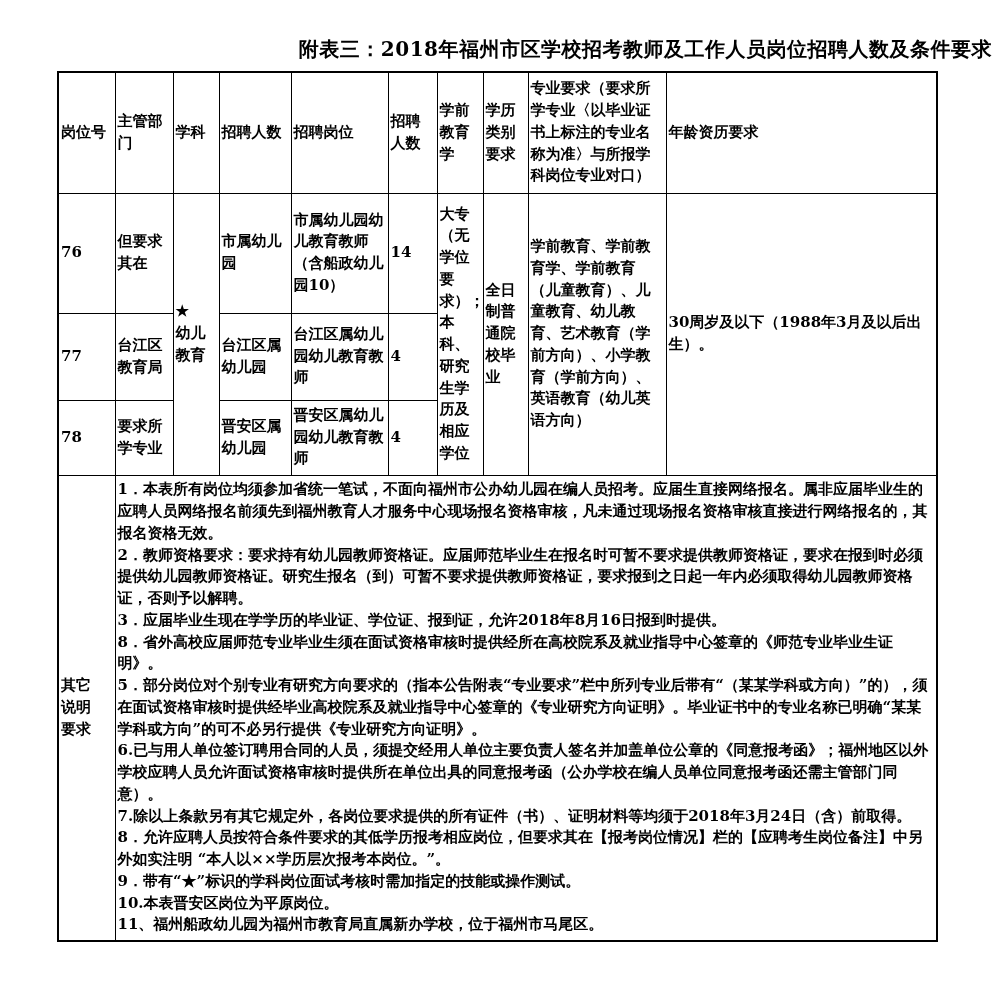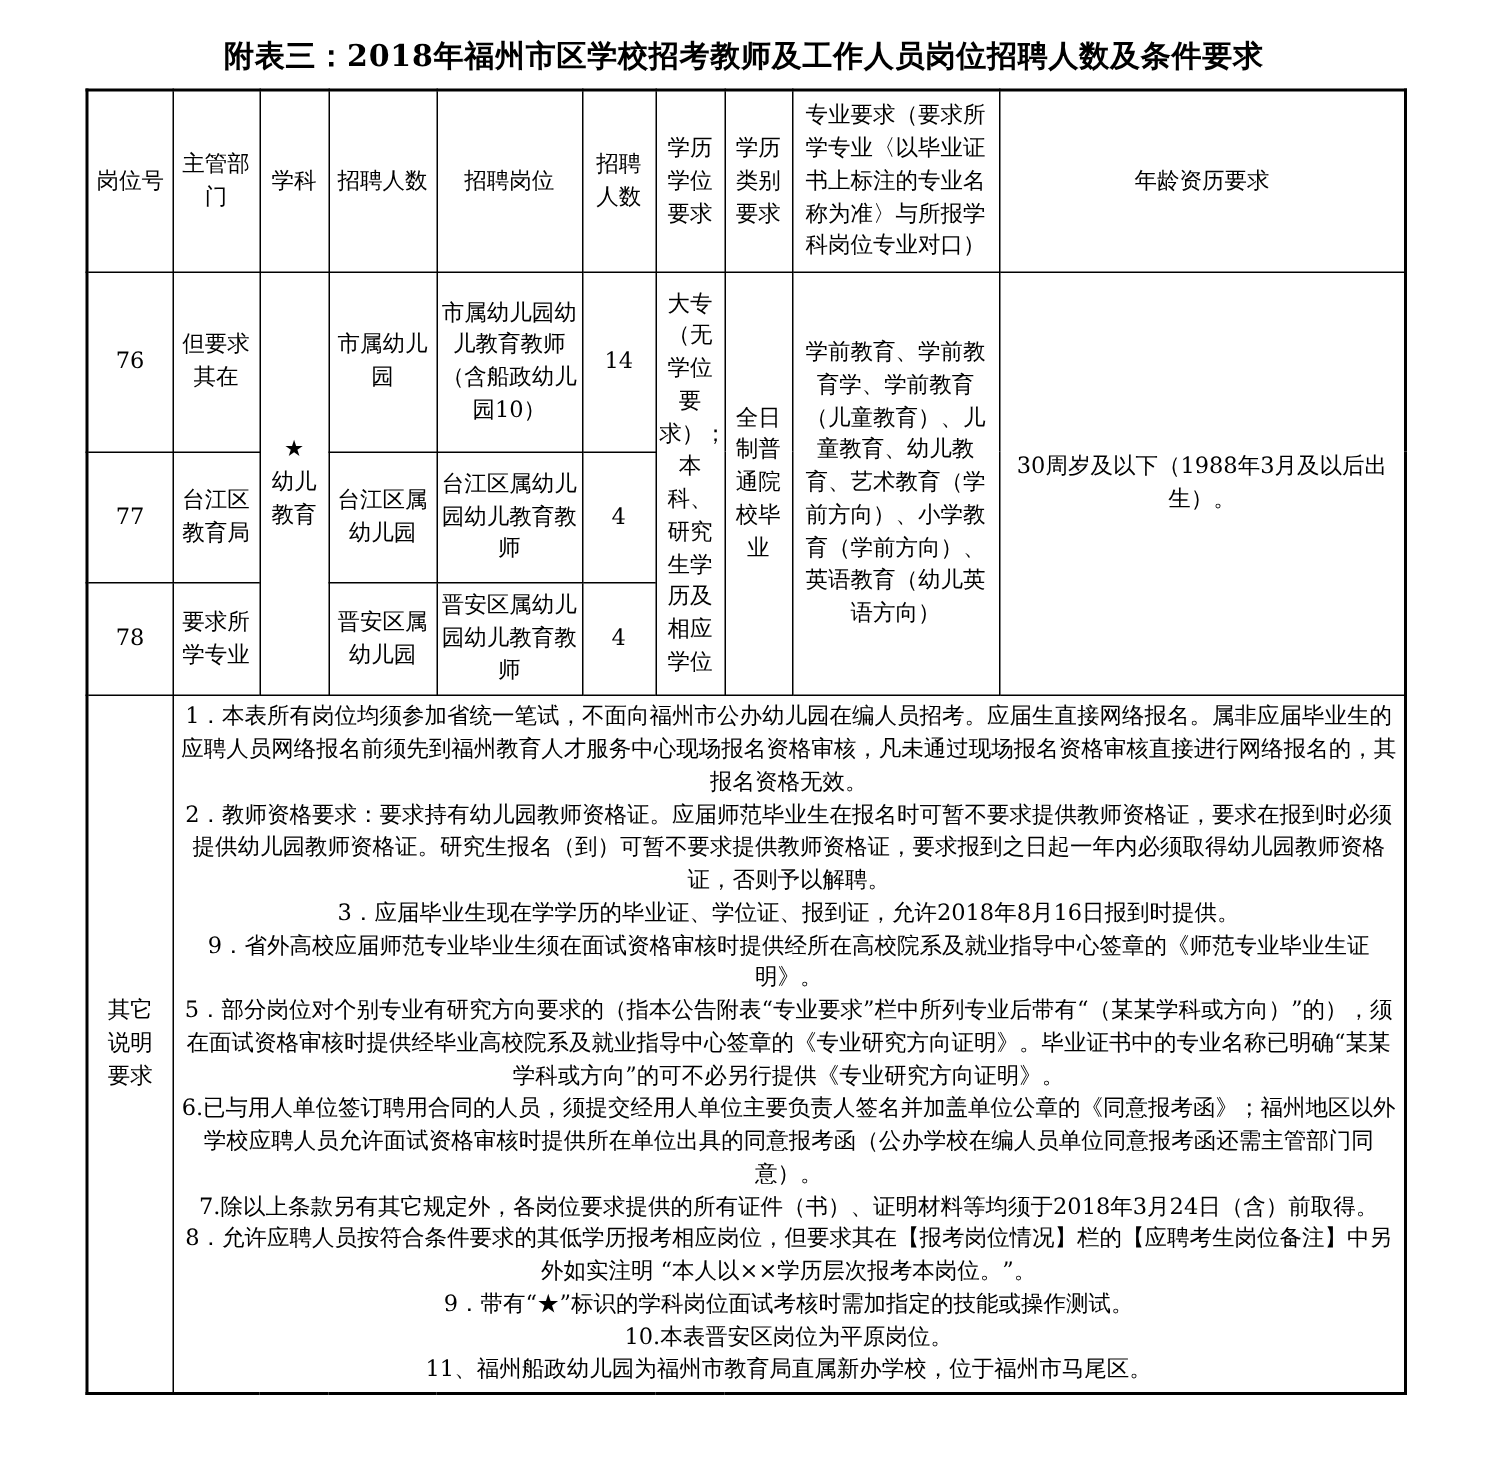--- a/index.html
+++ b/index.html
@@ -4,41 +4,41 @@
 <style>
   html,body{margin:0;padding:0;background:#ffffff;}
   body{
     width:992px;height:989px;
     font-family:"DejaVu Serif","Liberation Serif",serif;
     color:#000;
     -webkit-font-smoothing:antialiased;
   }
   .page{position:relative;width:992px;height:989px;background:#fff;overflow:hidden;}
   .doc-title{
-    padding-top:24px;
-    text-align:center;
+    padding-top:36px;
+    text-align:right;
     font-weight:bold;
     font-size:20px;
     line-height:27px;
     letter-spacing:0.5px;
   }
   table.main{
     border-collapse:collapse;
     table-layout:fixed;
     width:879px;
     margin-left:57px;
     margin-top:8px;
     border:2px solid #000;
   }
   table.main td, table.main th{
     border:1.5px solid #000;
-    font-weight:normal;
+    font-weight:bold;
     font-size:15px;
     line-height:1.45;
-    text-align:center;
+    text-align:left;
     vertical-align:middle;
     padding:1px 2px;
     overflow:hidden;
     word-break:break-all;
   }
   tr.r-header{height:121px;}
   tr.r-76{height:120px;}
   tr.r-77{height:87px;}
   tr.r-78{height:75px;}
   tr.r-notes{height:466px;}
@@ -84,21 +84,21 @@
     </colgroup>
 
     <tbody>
         <tr class="r-header">
       <th>岗位号</th>
       <th>主管部门</th>
       <th>学科</th>
       <th>招聘人数</th>
       <th>招聘岗位</th>
       <th>招聘人数</th>
-      <th>学历学位要求</th>
+      <th>学前教育学</th>
       <th>学历类别要求</th>
       <th class="left">专业要求（要求所学专业〈以毕业证书上标注的专业名称为准〉与所报学科岗位专业对口）</th>
       <th>年龄资历要求</th>
     </tr>
 
     <tr class="r-76">
       <td>76</td>
       <td>但要求其在</td>
       <td rowspan="3" class="preline">★
 幼儿
@@ -129,21 +129,21 @@
     </tr>
 
     <tr class="r-notes">
       <td class="notes-label preline">其它
 说明
 要求</td>
       <td colspan="9" class="notes-cell">
         <p class="note">1．本表所有岗位均须参加省统一笔试，不面向福州市公办幼儿园在编人员招考。应届生直接网络报名。属非应届毕业生的应聘人员网络报名前须先到福州教育人才服务中心现场报名资格审核，凡未通过现场报名资格审核直接进行网络报名的，其报名资格无效。</p>
         <p class="note">2．教师资格要求：要求持有幼儿园教师资格证。应届师范毕业生在报名时可暂不要求提供教师资格证，要求在报到时必须提供幼儿园教师资格证。研究生报名（到）可暂不要求提供教师资格证，要求报到之日起一年内必须取得幼儿园教师资格证，否则予以解聘。</p>
         <p class="note">3．应届毕业生现在学学历的毕业证、学位证、报到证，允许2018年8月16日报到时提供。</p>
-        <p class="note">9．省外高校应届师范专业毕业生须在面试资格审核时提供经所在高校院系及就业指导中心签章的《师范专业毕业生证明》。</p>
+        <p class="note">8．省外高校应届师范专业毕业生须在面试资格审核时提供经所在高校院系及就业指导中心签章的《师范专业毕业生证明》。</p>
         <p class="note">5．部分岗位对个别专业有研究方向要求的（指本公告附表“专业要求”栏中所列专业后带有“（某某学科或方向）”的），须在面试资格审核时提供经毕业高校院系及就业指导中心签章的《专业研究方向证明》。毕业证书中的专业名称已明确“某某学科或方向”的可不必另行提供《专业研究方向证明》。</p>
         <p class="note">6.已与用人单位签订聘用合同的人员，须提交经用人单位主要负责人签名并加盖单位公章的《同意报考函》；福州地区以外学校应聘人员允许面试资格审核时提供所在单位出具的同意报考函（公办学校在编人员单位同意报考函还需主管部门同意）。</p>
         <p class="note">7.除以上条款另有其它规定外，各岗位要求提供的所有证件（书）、证明材料等均须于2018年3月24日（含）前取得。</p>
         <p class="note">8．允许应聘人员按符合条件要求的其低学历报考相应岗位，但要求其在【报考岗位情况】栏的【应聘考生岗位备注】中另外如实注明 “本人以××学历层次报考本岗位。”。</p>
         <p class="note">9．带有“★”标识的学科岗位面试考核时需加指定的技能或操作测试。</p>
         <p class="note">10.本表晋安区岗位为平原岗位。</p>
         <p class="note">11、福州船政幼儿园为福州市教育局直属新办学校，位于福州市马尾区。</p>
       </td>
     </tr>
   </tbody>

